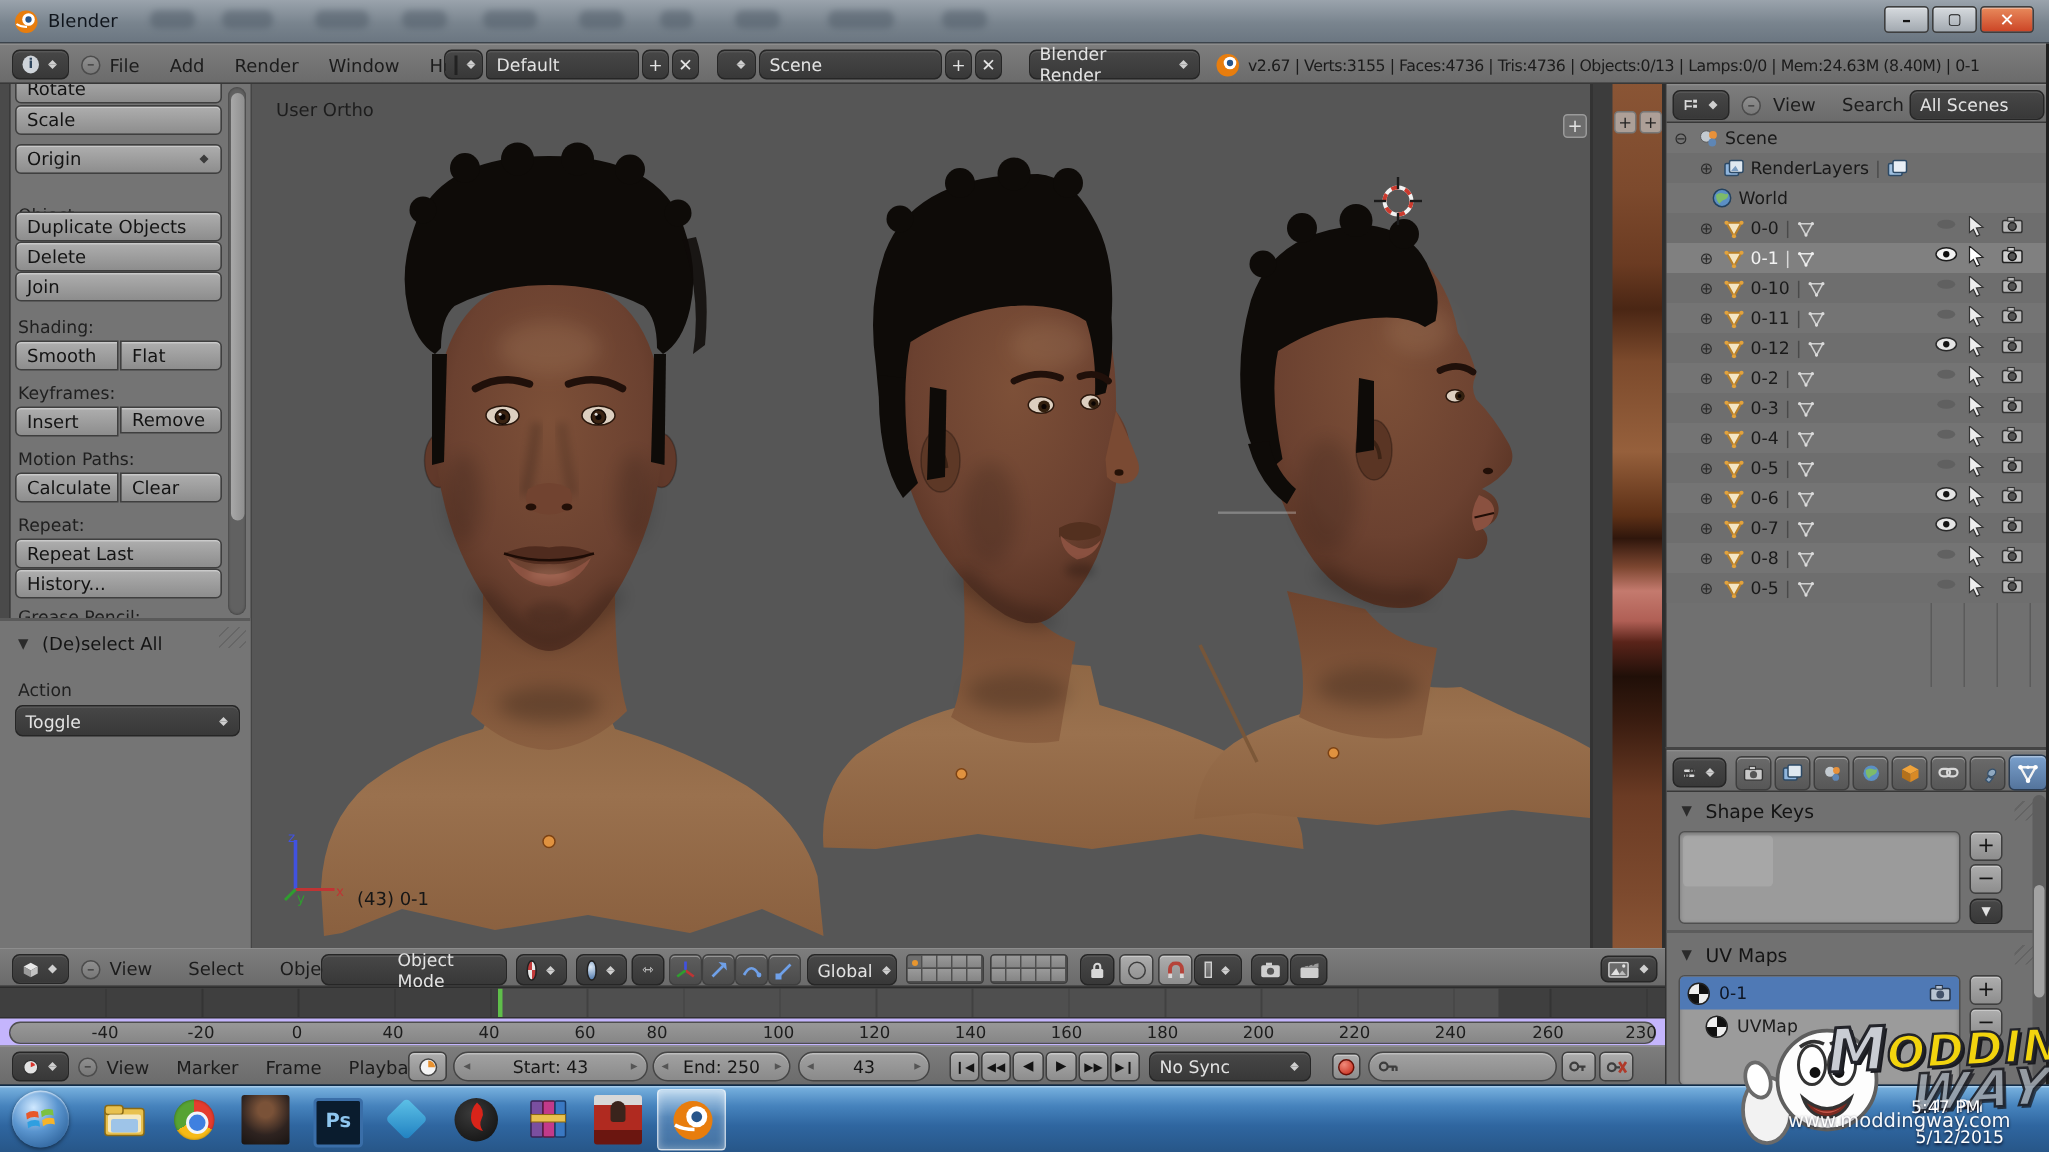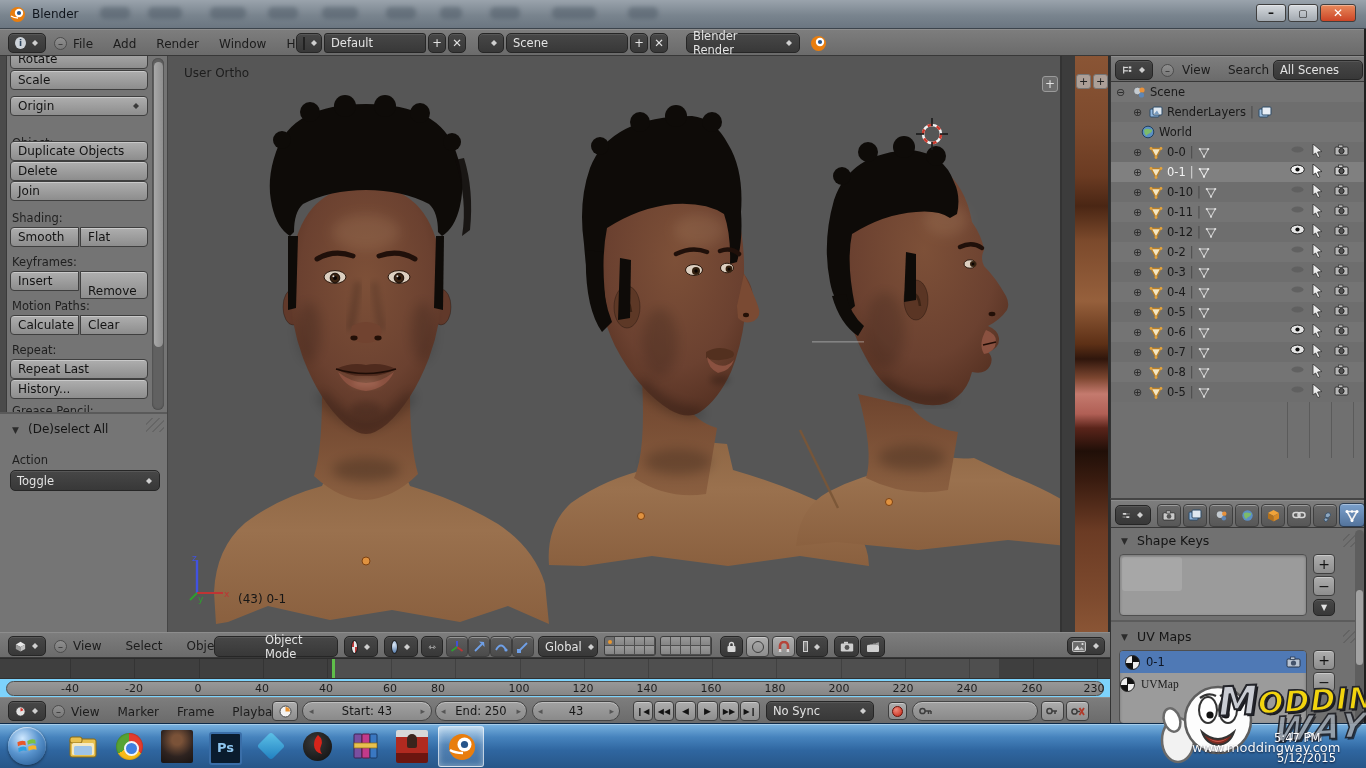--- a/index.html
+++ b/index.html
@@ -120,20 +120,21 @@
     <div class="ab dk c" style="left:650px;top:3px;width:18px;height:20px;justify-content:center;">✕</div>
     <div class="ab dk" style="left:686px;top:3px;width:114px;height:20px;">
       <span>Blender Render</span>
       <span class="ud"></span>
     </div>
     <svg class="ab" style="left:810px;top:5px" width="17" height="17" viewBox="0 0 17 17">
       <circle cx="8.5" cy="8.5" r="7.5" fill="#e87d0d"></circle>
         <circle cx="10" cy="7" r="4.2" fill="#fff"></circle>
         <circle cx="10" cy="7" r="2.1" fill="#26548a"></circle>
     </svg>
+    <span class="ab" style="left:832px;top:8px;width:528px;font-size:10.5px;color:#1b1b1b;white-space:nowrap;letter-spacing:-0.3px;">v2.67 | Verts:3155 | Faces:4736 | Tris:4736 | Objects:0/13 | Lamps:0/0 | Mem:24.63M (8.40M) | 0-1</span>
   </div>
 
   <div class="ab" style="left:0;top:56px;width:1062px;height:576px;background:#565656;overflow:hidden;border-right:2px solid #333;">
 
     <svg class="ab" style="left:168px;top:0;" width="894" height="576" viewBox="168 56 894 576">
       <defs>
         <radialGradient id="fg1" cx="50%" cy="38%" r="72%">
           <stop offset="0" stop-color="#7d5038"></stop>
             <stop offset=".6" stop-color="#6b4130"></stop>
             <stop offset="1" stop-color="#4c2a1c"></stop>
@@ -323,21 +324,21 @@
       <div class="ab btn" style="left:10px;top:171px;width:69px;height:20px;border-radius:4px 0 0 4px;">
           <span>Smooth</span>
         </div>
       <div class="ab btn" style="left:80px;top:171px;width:68px;height:20px;border-radius:0 4px 4px 0;">
           <span>Flat</span>
         </div>
       <span class="ab lbl" style="left:12px;top:199px;">Keyframes:</span>
       <div class="ab btn" style="left:10px;top:215px;width:69px;height:20px;border-radius:4px 0 0 4px;">
           <span>Insert</span>
         </div>
-      <div class="ab btn" style="left:80px;top:215px;width:68px;height:28px;border-radius:0 4px 4px 0;align-items:flex-end;">
+      <div class="ab btn" style="left:80px;top:215px;width:68px;height:18px;border-radius:0 4px 4px 0;">
           <span>Remove</span>
         </div>
       <span class="ab lbl" style="left:12px;top:243px;">Motion Paths:</span>
       <div class="ab btn" style="left:10px;top:259px;width:69px;height:20px;border-radius:4px 0 0 4px;">
           <span>Calculate</span>
         </div>
       <div class="ab btn" style="left:80px;top:259px;width:68px;height:20px;border-radius:0 4px 4px 0;">
           <span>Clear</span>
         </div>
       <span class="ab lbl" style="left:12px;top:287px;">Repeat:</span>
@@ -511,21 +512,21 @@
   </div>
 
   <div class="ab" style="left:0;top:658px;width:1110px;height:65px;border-top:1px solid #2c2c2c;">
 
     <div class="ab" style="left:0;top:0;width:1110px;height:19px;background:#3f3f3f;overflow:hidden;">
       <div class="ab" style="left:333px;top:0;width:666px;height:19px;background:#4f4f4f;"></div>
       <div class="ab" style="left:0;top:0;width:1110px;height:19px;background:repeating-linear-gradient(90deg,transparent 0 63.2px,rgba(0,0,0,.18) 63.2px 64.2px);background-position:7px 0;"></div>
       <div class="ab" style="left:332px;top:0;width:2.5px;height:19px;background:#5fbe4a;"></div>
     </div>
 
-    <div class="ab" style="left:0;top:19px;width:1110px;height:19px;background:#7dd3fc;border-top:1px solid #303030;">
+    <div class="ab" style="left:0;top:19px;width:1110px;height:19px;background:#c4b5fd;border-top:1px solid #303030;">
       <div class="ab" style="left:6px;top:2px;width:1098px;height:15px;background:linear-gradient(#989898,#868686);border:1px solid #4e4e4e;border-radius:8px;"></div>
       <span class="tick" style="left:70px">-40</span>
         <span class="tick" style="left:134px">-20</span>
       <span class="tick" style="left:198px">0</span>
         <span class="tick" style="left:262px">40</span>
       <span class="tick" style="left:326px">40</span>
         <span class="tick" style="left:390px">60</span>
       <span class="tick" style="left:438px">80</span>
         <span class="tick" style="left:519px">100</span>
       <span class="tick" style="left:583px">120</span>
@@ -1170,21 +1171,21 @@
       <div class="ab" style="left:8px;top:26px;width:188px;height:74px;background:#9b9b9b;border:1px solid #4f4f4f;border-radius:4px;box-shadow:inset 0 1px 3px rgba(0,0,0,.25);overflow:hidden;">
         <div class="flex" style="height:22px;background:#4f79b5;gap:6px;padding:0 5px;">
           <span style="width:13px;height:13px;border-radius:50%;background:conic-gradient(#111 0 25%,#eee 25% 50%,#111 50% 75%,#eee 75%);border:1px solid #222;"></span>
           <span style="font-size:11.5px;color:#0e1624;">0-1</span>
           <svg style="margin-left:auto" width="15" height="12" viewBox="0 0 15 12">
               <rect x="1" y="3" width="13" height="8" rx="1.2" fill="#b9c4d2" stroke="#26354a"></rect>
               <circle cx="7.5" cy="7" r="2.6" fill="#44536b"></circle>
               <rect x="4.5" y="1" width="4.4" height="2.4" fill="#b9c4d2" stroke="#26354a" stroke-width=".7"></rect>
             </svg>
         </div>
-        <div class="flex" style="height:22px;gap:6px;padding:0 0;font-family:Liberation Serif, serif;">
+        <div class="flex" style="height:22px;gap:6px;padding:0 17px;">
           <span style="width:13px;height:13px;border-radius:50%;background:conic-gradient(#111 0 25%,#eee 25% 50%,#111 50% 75%,#eee 75%);border:1px solid #222;"></span>
           <span style="font-size:11.5px;color:#1c1c1c;">UVMap</span>
         </div>
       </div>
       <div class="ab btn c" style="left:202px;top:26px;width:22px;height:20px;font-size:14px;">+</div>
       <div class="ab btn c" style="left:202px;top:48px;width:22px;height:20px;font-size:14px;">−</div>
     </div>
 
     <div class="ab" style="left:244px;top:30px;width:9px;height:190px;background:#5e5e5e;border-radius:5px;">
       <div style="position:absolute;left:1px;top:60px;width:7px;height:75px;background:#a2a2a2;border-radius:4px;"></div>

